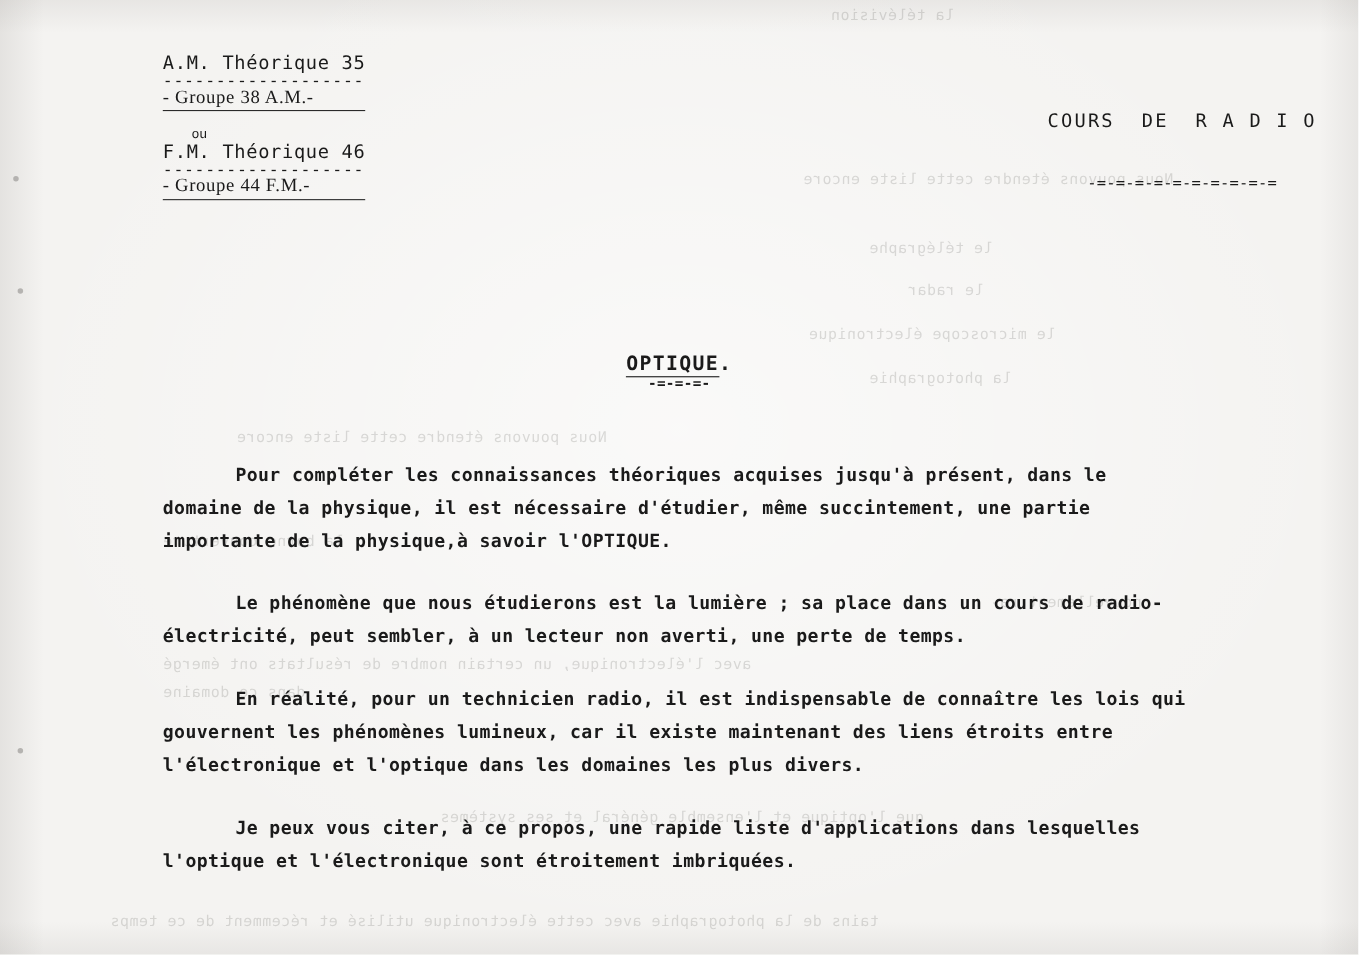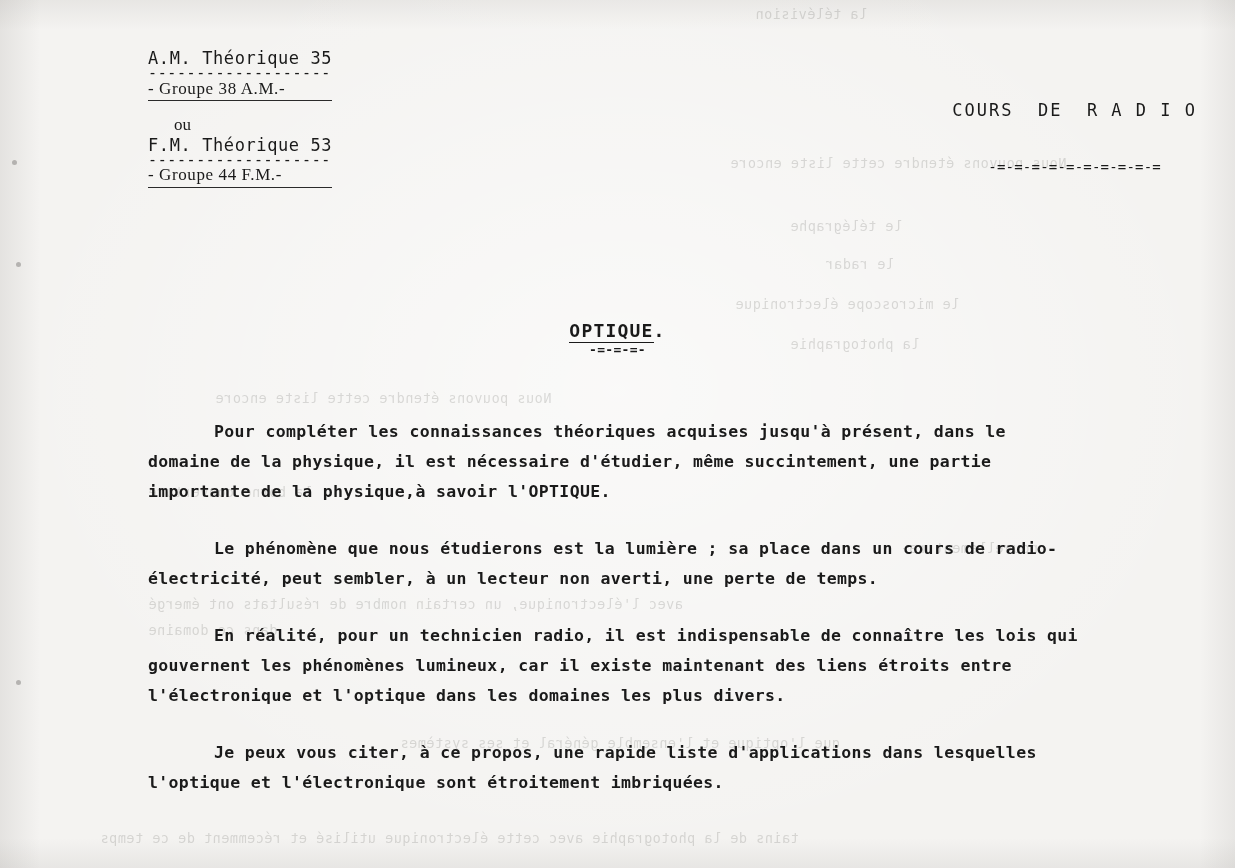--- a/index.html
+++ b/index.html
@@ -68,24 +68,24 @@
     letter-spacing: 0.6px;
     font-family: Liberation Serif, serif;
   }
   .hdr-underline2 {
     display: block;
     border-bottom: 1.5px solid #2a2a2a;
     width: 100%;
     margin-top: 1px;
   }
   .ou {
-    font-size: 17px;
+    font-size: 12px;
     margin: 0 26px;
     padding-top: 14px;
-    font-family: Liberation Serif, serif;
+    font-family: Liberation Mono, monospace;
   }
   .course-title {
     position: absolute;
     top: 60px;
     right: 38px;
     text-align: center;
     font-size: 17px;
     letter-spacing: 2.0px;
     white-space: pre;
     margin-left: 24px;
@@ -172,21 +172,21 @@
     <div class="hdr-block">
       <div class="hdr-line1">A.M. Théorique 35</div>
       <div class="dashrule">-------------------</div>
       <div class="hdr-line2">- Groupe 38 A.M.-</div>
       <span class="hdr-underline2"></span>
     </div>
 
     <div class="ou">ou</div>
 
     <div class="hdr-block">
-      <div class="hdr-line1">F.M. Théorique 53</div>
+      <div class="hdr-line1">F.M. Théorique 46</div>
       <div class="dashrule">-------------------</div>
       <div class="hdr-line2">- Groupe 44 F.M.-</div>
       <span class="hdr-underline2"></span>
     </div>
   </div>
 
   <div class="course-title">
     <div>COURS  DE  R A D I O</div>
     <div class="course-rule">-=-=-=-=-=-=-=-=-=-=</div>
   </div>

